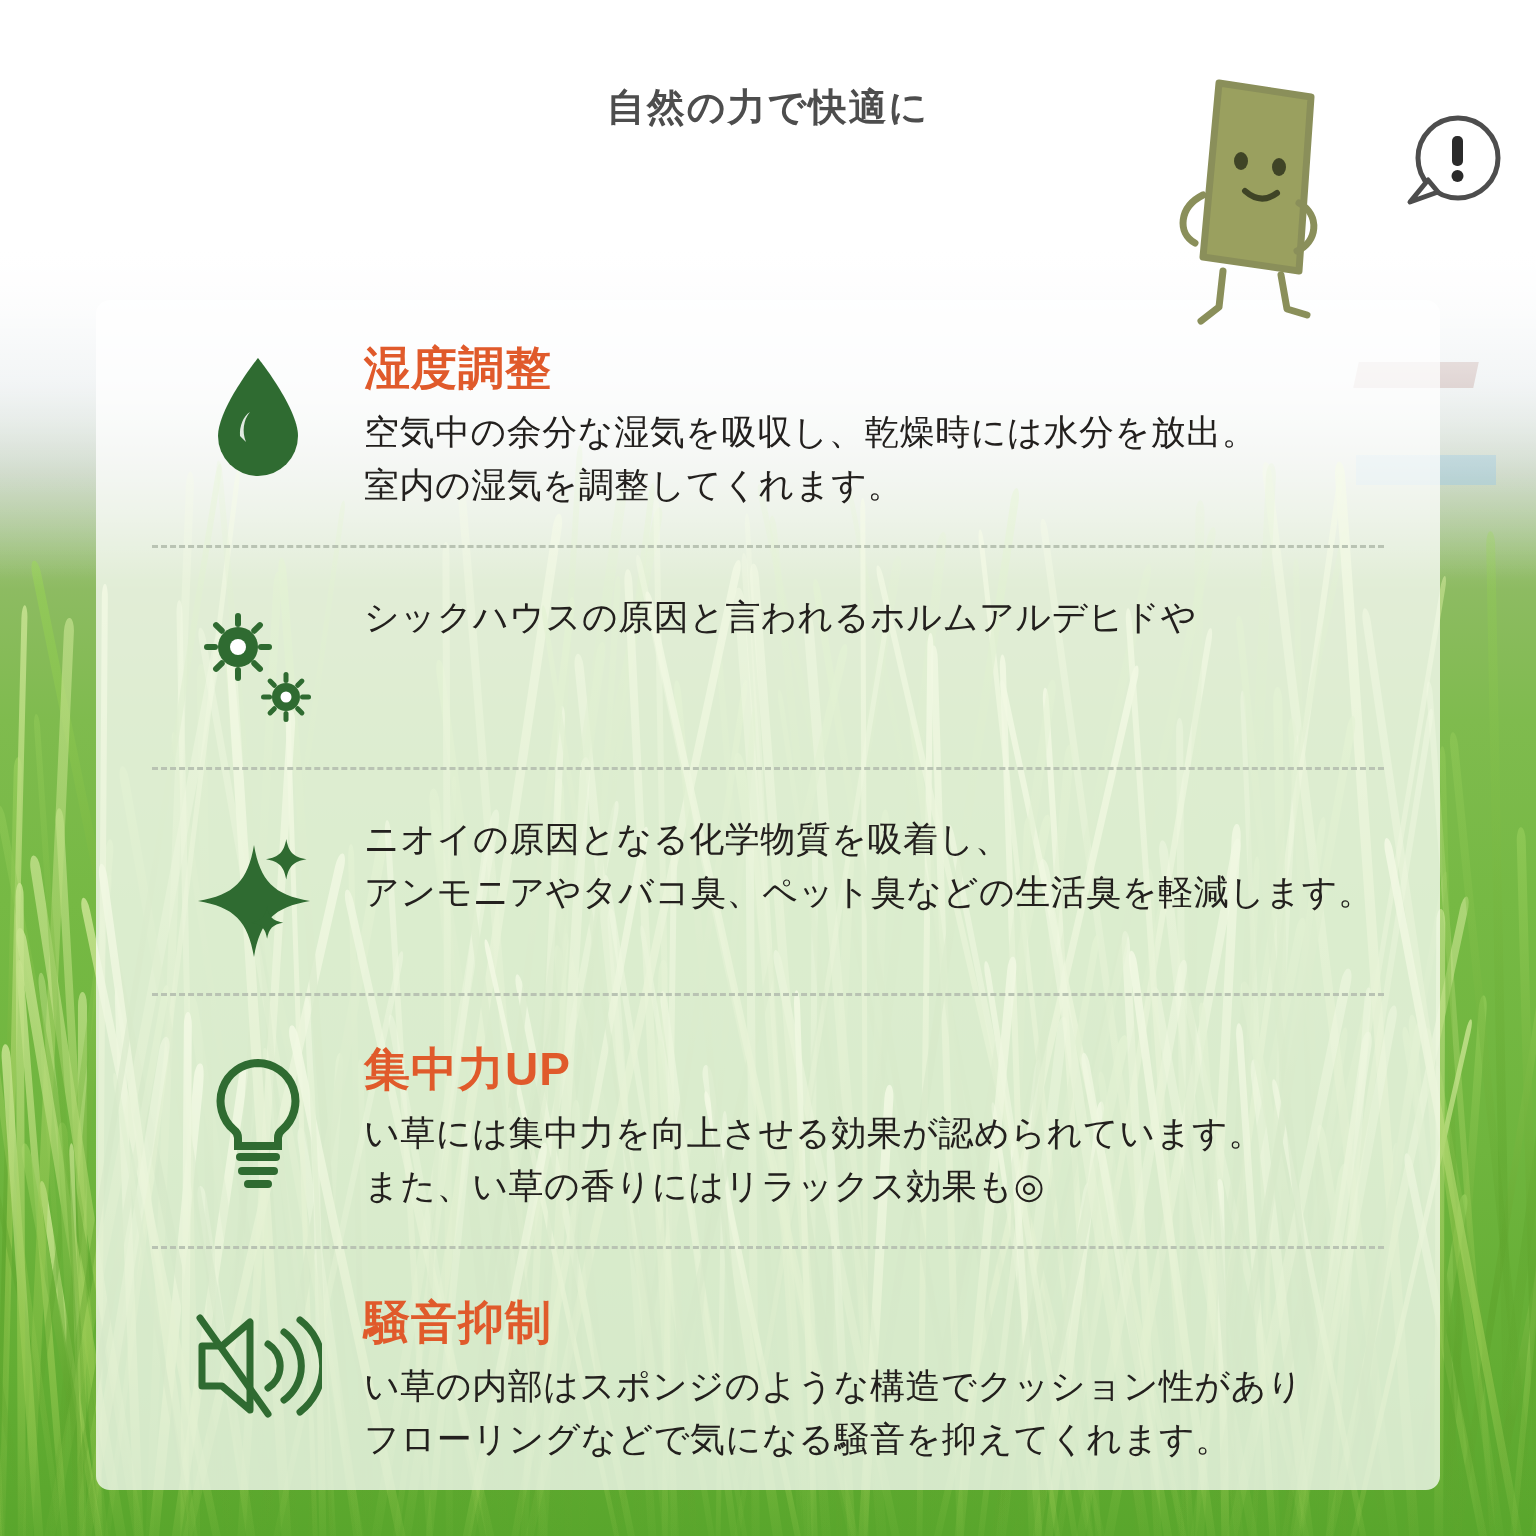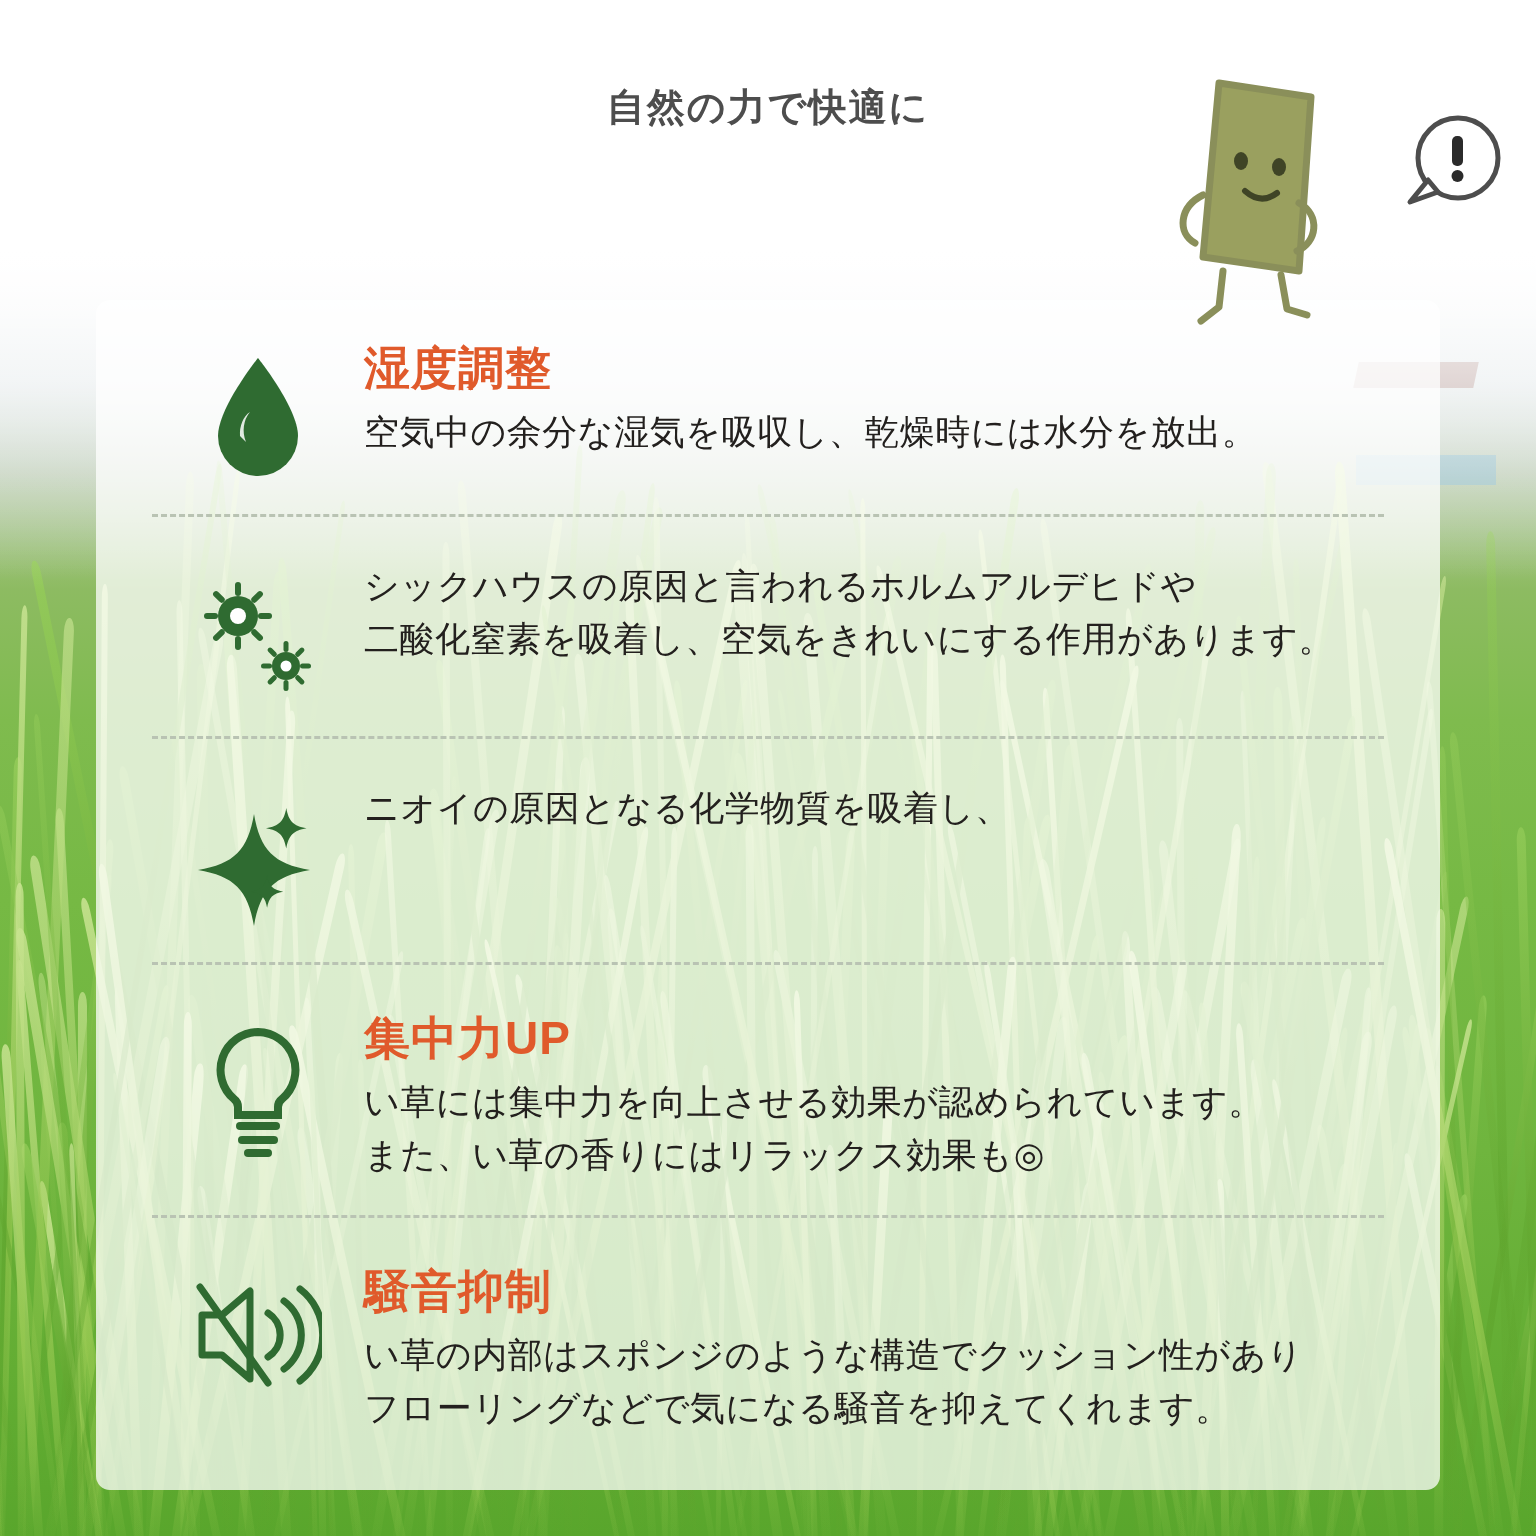--- a/index.html
+++ b/index.html
@@ -502,20 +502,21 @@
     <div class="row row-pad-1">
       <div class="icon-cell">
         <svg width="108" height="128" viewBox="0 0 108 128">
           <path d="M54 6 C54 6 14 56 14 84 a40 40 0 0 0 80 0 C94 56 54 6 54 6 Z" fill="#2f6b31"></path>
           <path d="M36 84 a18 24 0 0 1 10 -24 a22 26 0 0 0 -4 30 Z" fill="#ffffff" opacity="0.85"></path>
         </svg>
       </div>
       <div class="text-cell">
         <p class="feat-title">湿度調整</p>
         <p class="feat-line">空気中の余分な湿気を吸収し、乾燥時には水分を放出。</p>
+        <p class="feat-line">室内の湿気を調整してくれます。</p>
       </div>
     </div>
 
     <div class="row row-pad">
       <div class="icon-cell">
         <svg width="128" height="128" viewBox="0 0 128 128">
           <g fill="#2f6b31">
             <g transform="translate(44,42)">
               <circle r="20"></circle>
               <g>
@@ -542,36 +543,36 @@
                 <rect x="-25" y="-2.5" width="11" height="5" rx="2.5" transform="rotate(45)"></rect>
                 <rect x="14" y="-2.5" width="11" height="5" rx="2.5" transform="rotate(45)"></rect>
               </g>
               <circle r="5.5" fill="#ffffff"></circle>
             </g>
           </g>
         </svg>
       </div>
       <div class="text-cell">
         <p class="feat-line">シックハウスの原因と言われるホルムアルデヒドや</p>
-        <p class="feat-line">二酸化窒素を吸着し、空気をきれいにする作用があります。</p>
       </div>
     </div>
 
     <div class="row row-pad">
       <div class="icon-cell">
         <svg width="128" height="132" viewBox="0 0 128 132">
           <g fill="#2f6b31">
             <path d="M46 18 C52 54 66 68 102 74 C66 80 52 94 46 130 C40 94 26 80 -10 74 C26 68 40 54 46 18 Z" transform="translate(14,0)"></path>
             <path d="M98 8 C101 25 107 31 124 34 C107 37 101 43 98 60 C95 43 89 37 72 34 C89 31 95 25 98 8 Z" transform="translate(-6,-2) scale(0.78) translate(28,10)"></path>
             <path d="M98 8 C101 25 107 31 124 34 C107 37 101 43 98 60 C95 43 89 37 72 34 C89 31 95 25 98 8 Z" transform="translate(-10,56) scale(0.62) translate(36,30)"></path>
           </g>
         </svg>
       </div>
       <div class="text-cell">
         <p class="feat-line">ニオイの原因となる化学物質を吸着し、</p>
+        <p class="feat-line">アンモニアやタバコ臭、ペット臭などの生活臭を軽減します。</p>
       </div>
     </div>
 
     <div class="row row-pad">
       <div class="icon-cell">
         <svg width="108" height="140" viewBox="0 0 108 140">
           <g fill="none" stroke="#2f6b31" stroke-width="8" stroke-linecap="round">
             <path d="M54 10 a38 38 0 0 1 24 67 a10 10 0 0 0 -4 8 v8 H34 v-8 a10 10 0 0 0 -4 -8 A38 38 0 0 1 54 10 Z"></path>
             <path d="M36 104 h36"></path>
             <path d="M38 118 h32"></path>

